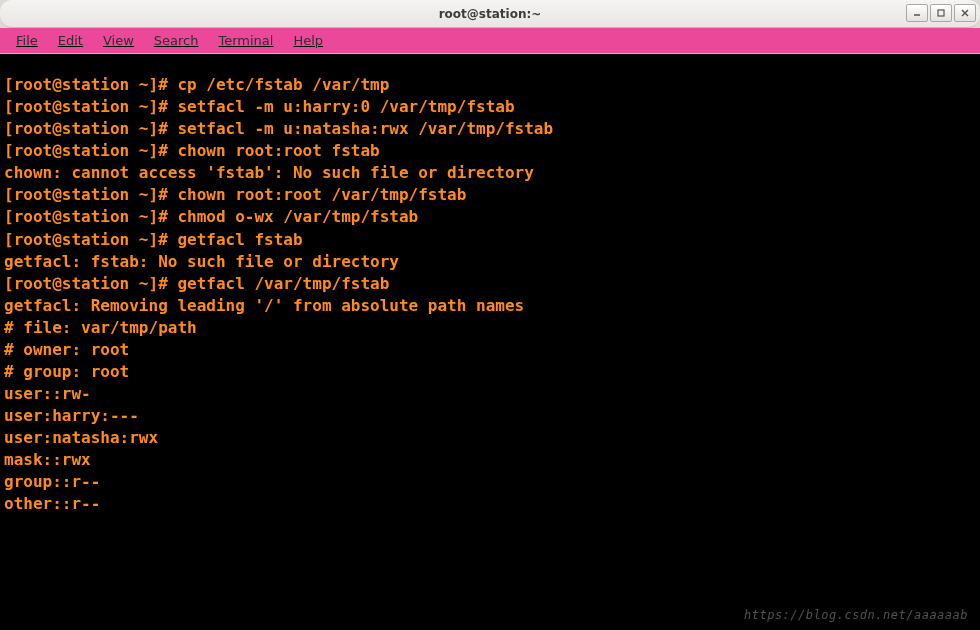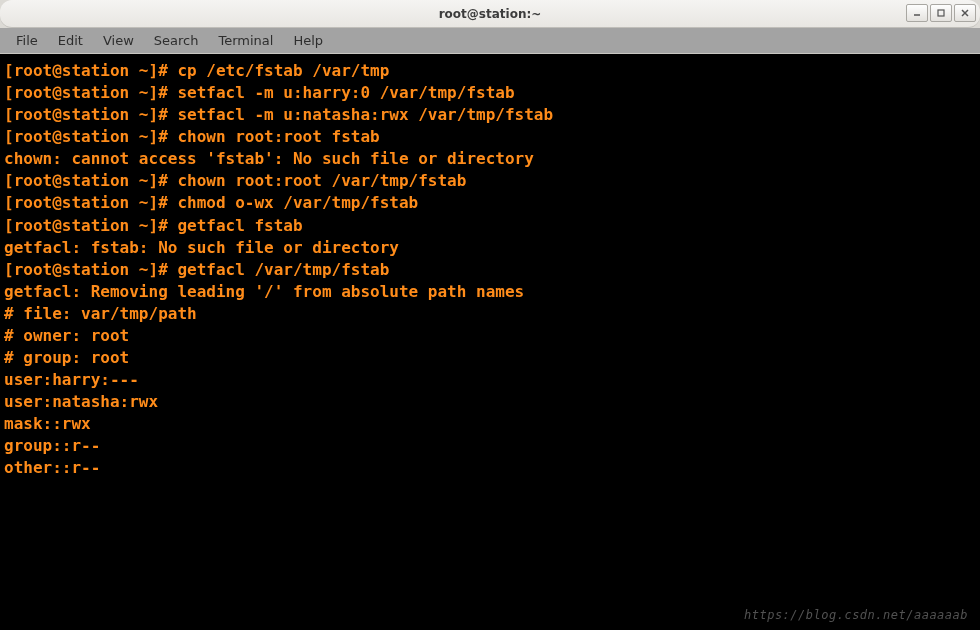--- a/index.html
+++ b/index.html
@@ -51,36 +51,37 @@
       font-size: 10px;
       color: #555;
       cursor: pointer;
     }
     .win-btn svg {
       width: 10px;
       height: 10px;
     }
     .menubar {
       height: 26px;
-      background: #a3a3a3;
+      background: #ec4899;
       display: flex;
       align-items: center;
       padding: 0 6px;
       border-bottom: 1px solid #c9c7c2;
+      text-decoration: underline;
     }
     .menu-item {
       padding: 4px 10px;
       font-size: 13px;
       color: #2e2e2e;
       cursor: pointer;
     }
     .terminal {
       background: #000000;
       height: calc(630px - 54px);
-      padding: 6px 4px;
+      padding: 20px 4px;
       font-family: "DejaVu Sans Mono", "Liberation Mono", monospace;
       font-size: 16px;
       font-weight: bold;
       line-height: 1.38;
       color: #ff8c1a;
       overflow: hidden;
       position: relative;
     }
     .term-line {
       white-space: pre;
@@ -149,20 +150,21 @@
       <div class="term-line">chown: cannot access 'fstab': No such file or directory</div>
       <div class="term-line">[root@station ~]# chown root:root /var/tmp/fstab</div>
       <div class="term-line">[root@station ~]# chmod o-wx /var/tmp/fstab</div>
       <div class="term-line">[root@station ~]# getfacl fstab</div>
       <div class="term-line">getfacl: fstab: No such file or directory</div>
       <div class="term-line">[root@station ~]# getfacl /var/tmp/fstab</div>
       <div class="term-line">getfacl: Removing leading '/' from absolute path names</div>
       <div class="term-line"># file: var/tmp/path</div>
       <div class="term-line"># owner: root</div>
       <div class="term-line"># group: root</div>
+      <div class="term-line">user::rw-</div>
       <div class="term-line">user:harry:---</div>
       <div class="term-line">user:natasha:rwx</div>
       <div class="term-line">mask::rwx</div>
       <div class="term-line">group::r--</div>
       <div class="term-line">other::r--</div>
       <div class="term-line"></div>
     </div>
   <div class="watermark">https://blog.csdn.net/aaaaaab</div>
 </div>
 

